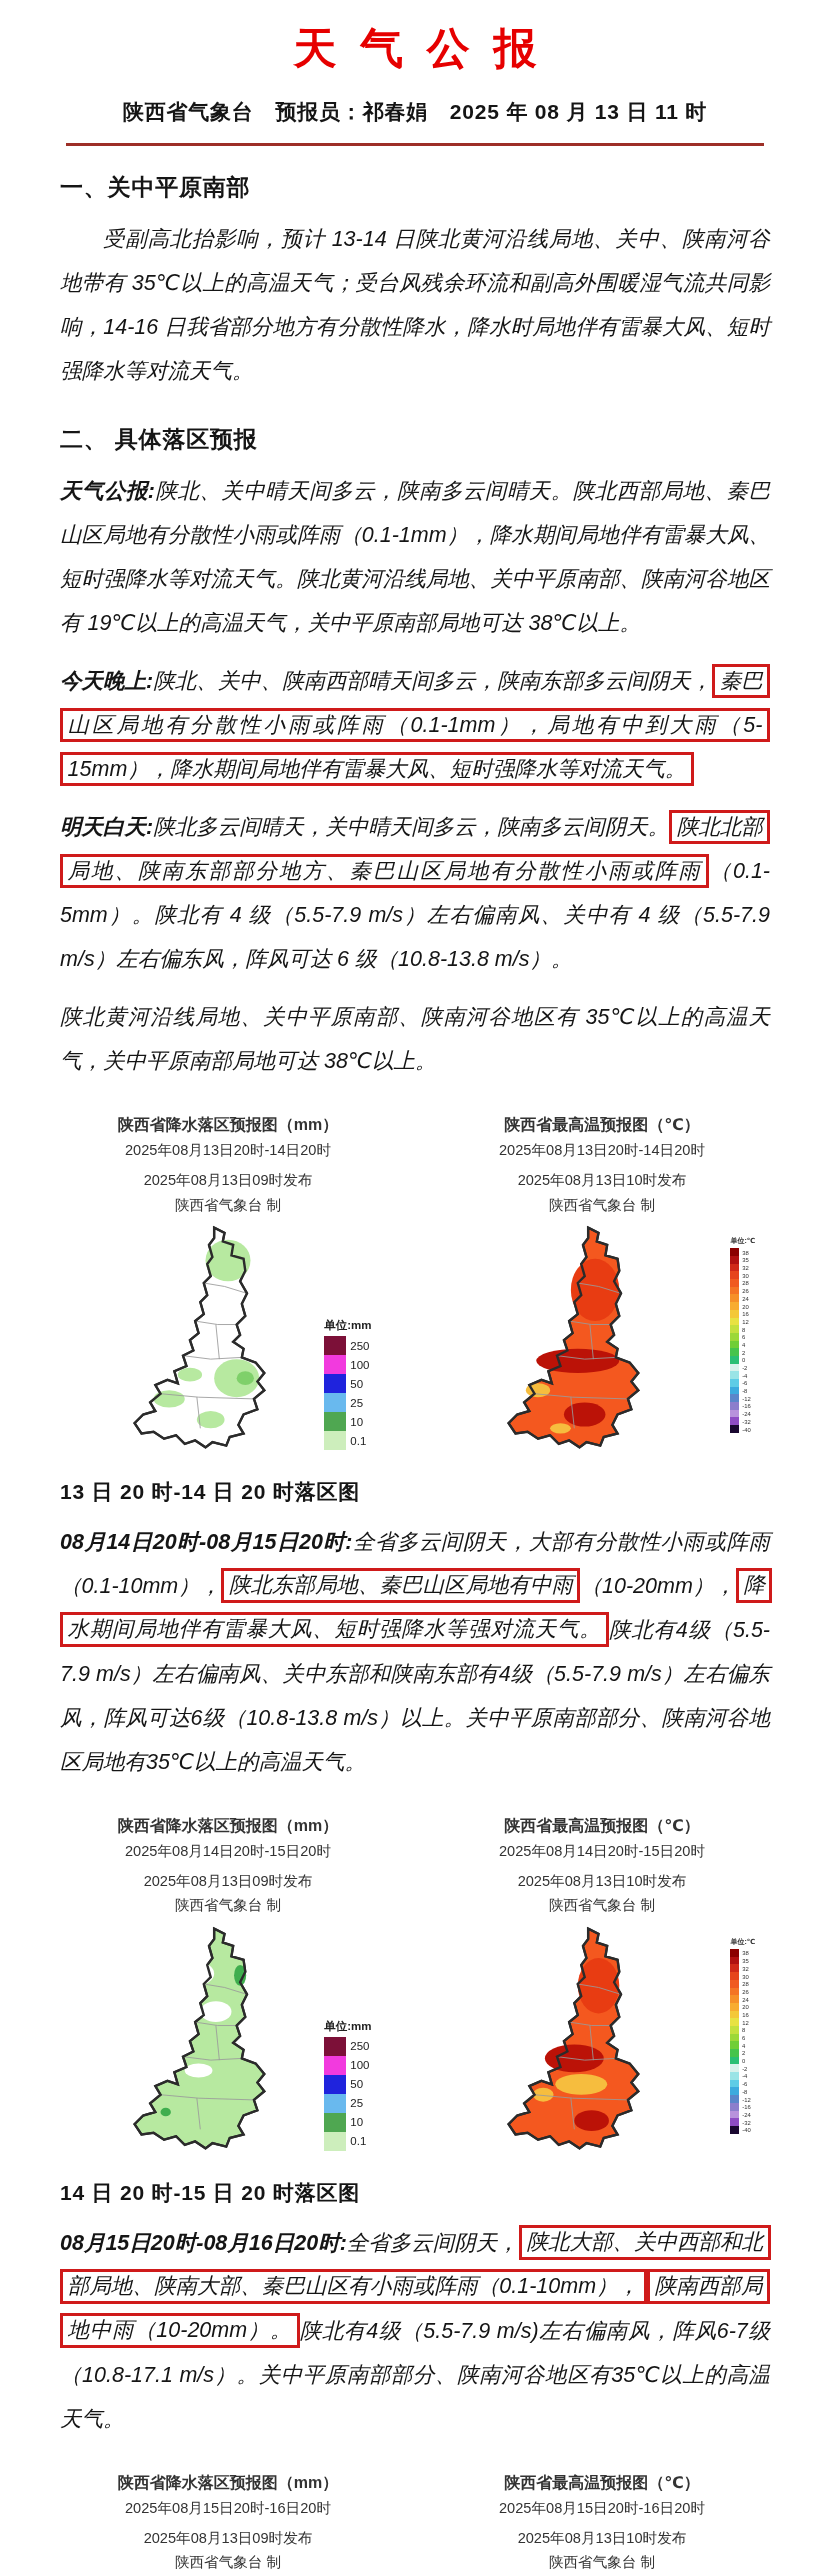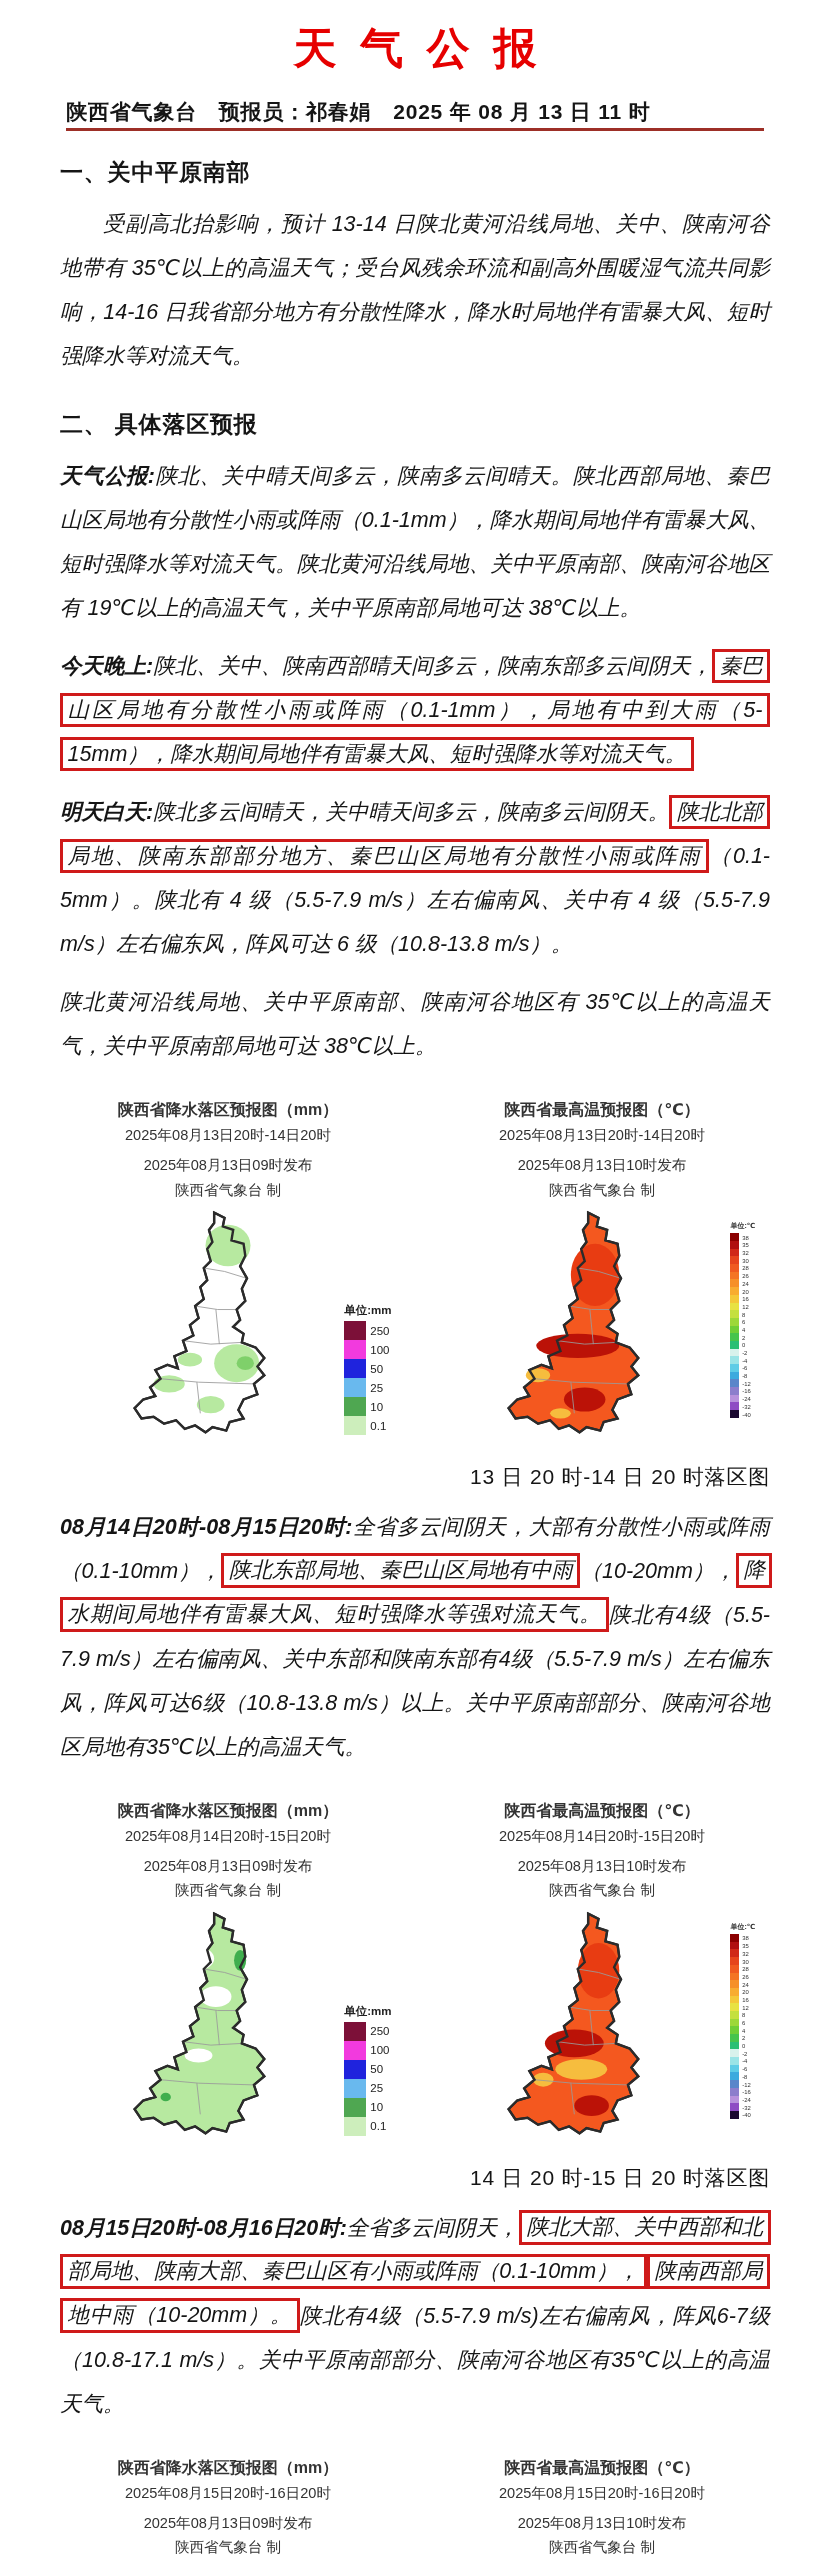--- a/index.html
+++ b/index.html
@@ -15,22 +15,22 @@
     text-align:center;
     font-size:43px;
     font-weight:bold;
     letter-spacing:0.55em;
     padding-left:0.55em;
     margin:7.7px 0 20px 0;
   }
 
   
   .meta-wrap{
-    text-align:left;
-    padding-bottom:2px;
+    text-align:center;
+    padding-bottom:17px;
     border-bottom:3.1px solid #9d2f27;
     margin:0 6.2px 6.2px 6.2px;
   }
   .meta-line{
     font-size:21px;
     font-weight:bold;
     letter-spacing:0.8px;
   }
 
   h2.sec{
@@ -74,41 +74,41 @@
     position:relative;
     height:231px;
     margin-top:9.2px;
   }
   svg.province{
     position:absolute;left:50%;top:0;
     transform:translateX(-62%);
     width:173px;height:227px;
   }
   .legend-precip{
-    position:absolute;right:2px;bottom:4.6px;
+    position:absolute;right:22px;bottom:4.6px;
     text-align:left;font-size:11.5px;color:#222;
   }
   .legend-precip .unit{font-size:11.5px;margin-bottom:3.1px;font-weight:bold;}
   .legend-precip .row{display:flex;align-items:center;height:19px;}
   .legend-precip .sw{width:21.5px;height:19px;display:inline-block;}
   .legend-precip .lb{margin-left:4.6px;font-size:11.5px;}
 
   .legend-temp{
     position:absolute;right:12.3px;top:12.3px;
     text-align:left;font-size:6.2px;color:#333;
   }
   .legend-temp .unit{font-size:7px;margin-bottom:2.3px;font-weight:bold;}
   .legend-temp .row{display:flex;align-items:center;height:7.7px;}
   .legend-temp .sw{width:8.5px;height:7.7px;display:inline-block;}
   .legend-temp .lb{margin-left:3.1px;font-size:6.2px;transform:scale(.95);}
 
   .figcap{
-    text-align:right;
+    text-align:left;
     font-size:21px;
-    font-weight:normal;
+    font-weight:bold;
     margin:23px 0 4.6px 0;
     letter-spacing:0.8px;
   }
 </style>
 </head>
 <body>
 
 <svg width="0" height="0" style="position:absolute" aria-hidden="true">
   <defs>
     <g id="shaanxi-shape">

